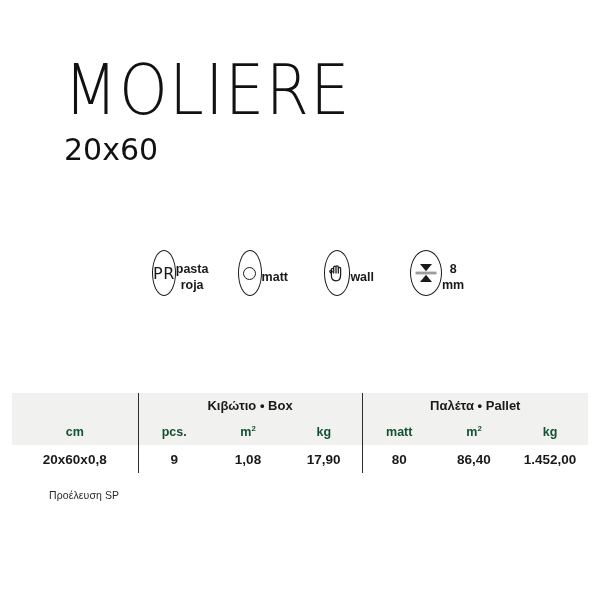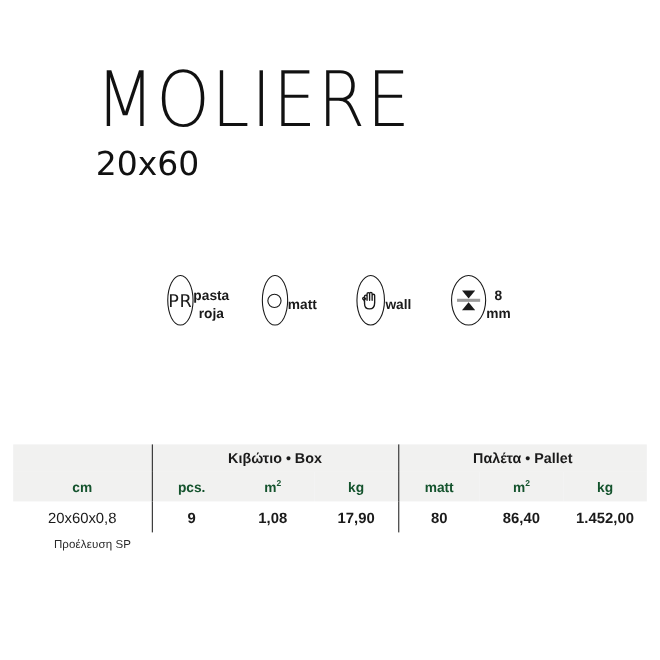--- a/index.html
+++ b/index.html
@@ -15,21 +15,21 @@
     overflow: hidden;
     position: relative;
   }
 
   
   #product-header {
     position: absolute;
     left: 0;
     top: 56px;
     width: 600px;
-    padding-left: 87px;
+    padding-left: 64px;
     box-sizing: border-box;
   }
   #product-title {
     font-family: "DejaVu Sans", "Liberation Sans", sans-serif;
     font-size: 62px;
     font-weight: 300;
     letter-spacing: 1.5px;
     line-height: 1.0;
     color: #111111;
     transform: scaleY(1.12);
@@ -101,21 +101,21 @@
   }
   
   .hand-icon svg { display: block; }
   
   .thick-icon svg { display: block; }
 
   
   #spec-table {
     position: absolute;
     left: 12px;
-    top: 404px;
+    top: 393px;
     width: 576px;
   }
   #spec-table table {
     width: 100%;
     border-collapse: collapse;
     table-layout: fixed;
   }
   #spec-table th, #spec-table td {
     padding: 0;
     text-align: center;
@@ -134,21 +134,21 @@
     font-weight: 700;
     color: #14532d;
   }
   tbody tr { background: #ffffff; }
   tbody td {
     height: 28px;
     font-size: 13.5px;
     font-weight: 700;
     color: #1a1a1a;
   }
-  td.cell-dim { font-size: 13.5px; font-weight: 400; margin-top: 14px; }
+  td.cell-dim { font-size: 13.5px; font-weight: 700; margin-top: 14px; }
   
   .sep-left  { border-left: 1.6px solid #2b2b2b; }
   sup { font-size: 0.62em; vertical-align: super; line-height: 0; }
 
   
   #origin-note {
     position: absolute;
     left: 12px;
     top: 489px;
     font-size: 10.5px;

